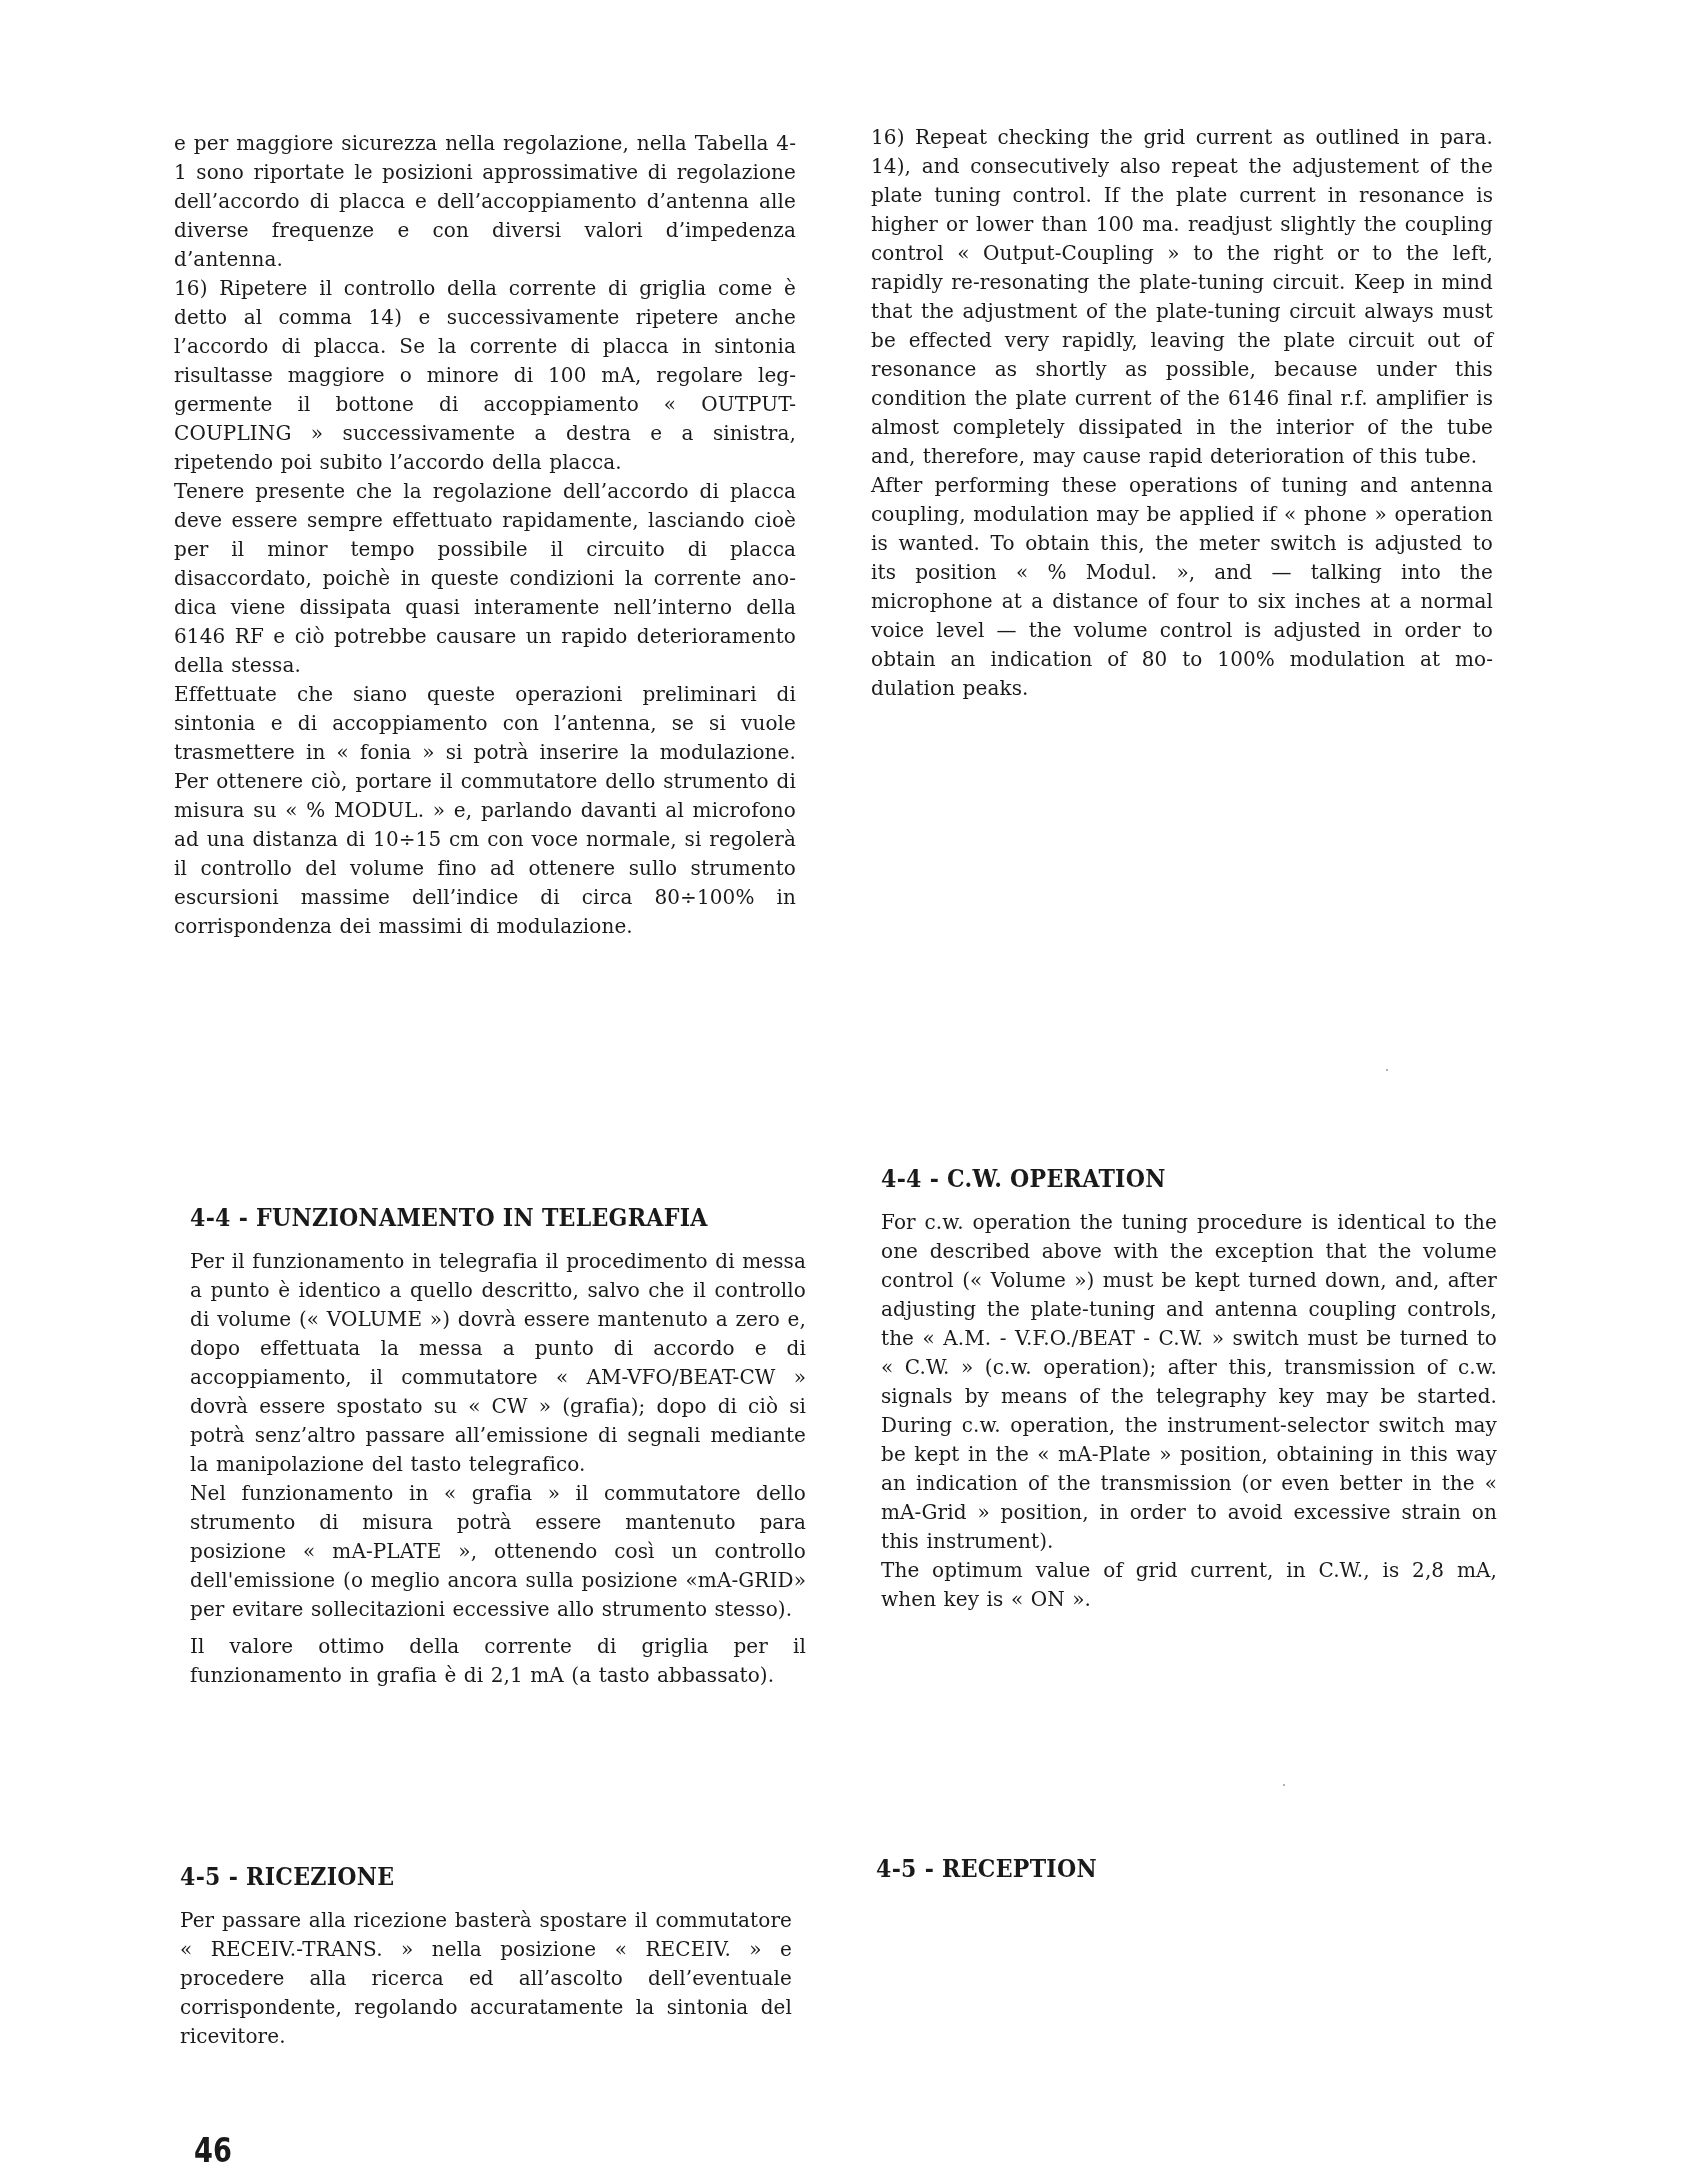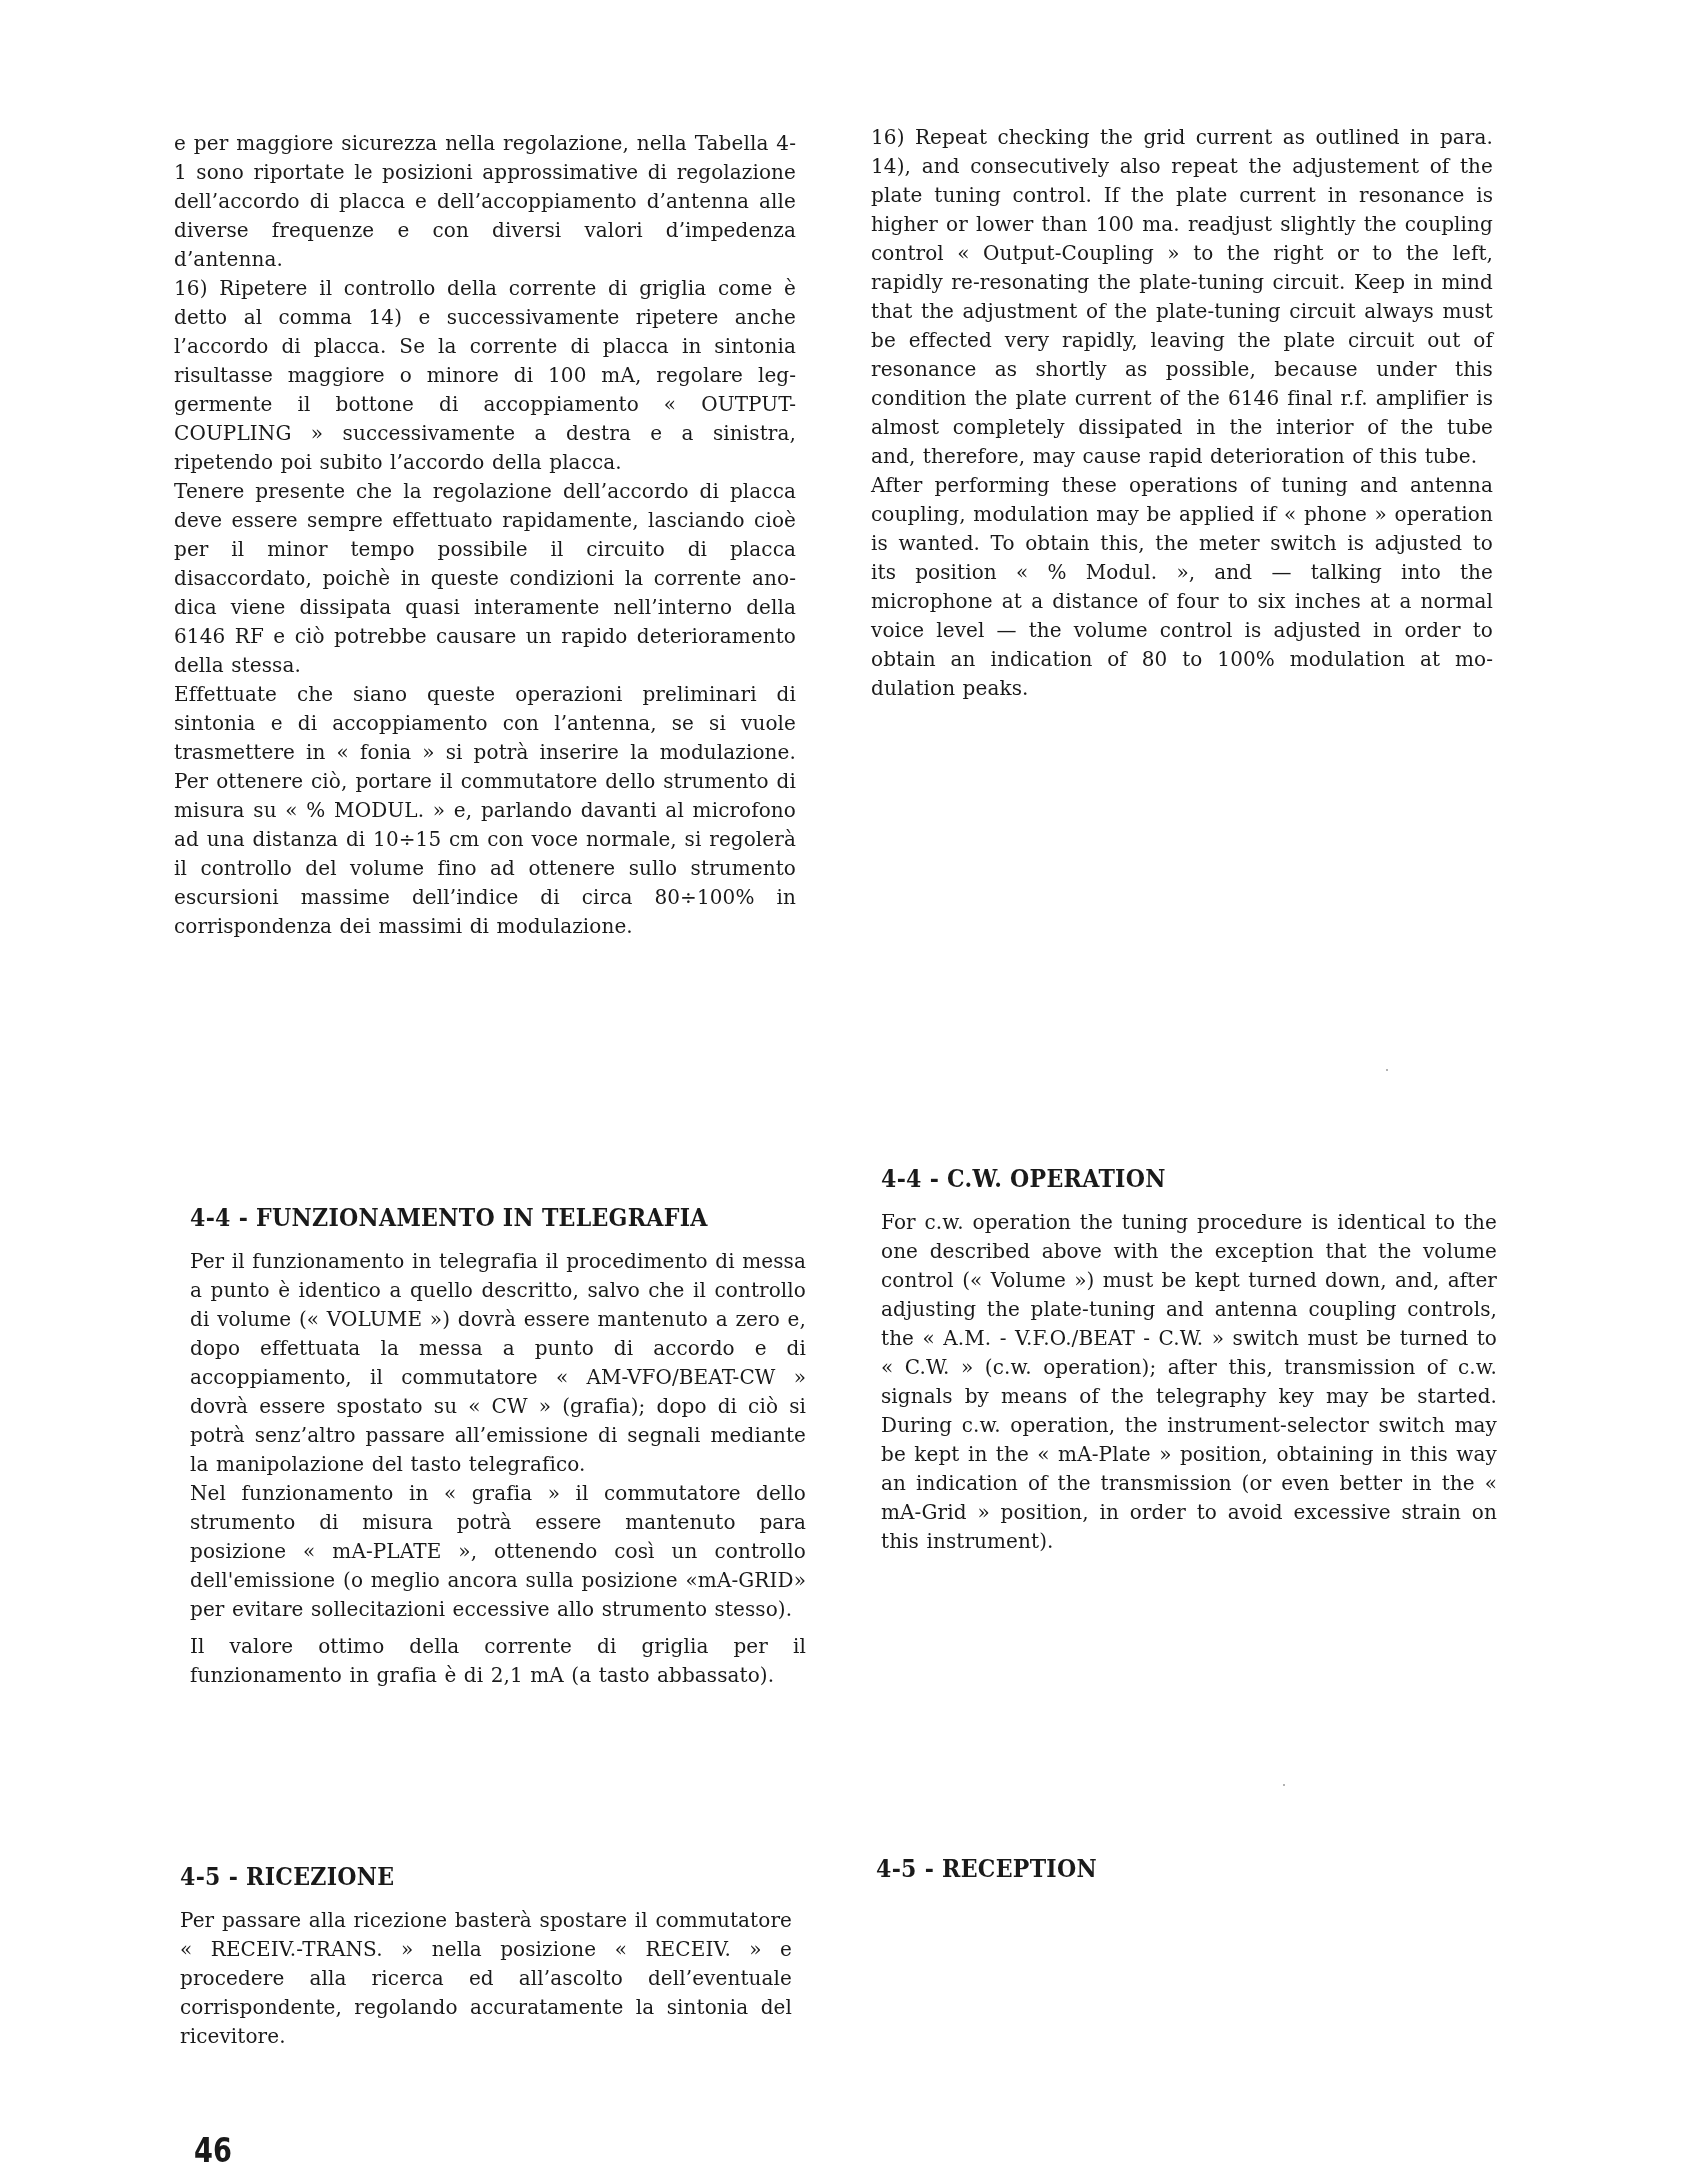--- a/index.html
+++ b/index.html
@@ -62,20 +62,21 @@
 <div class="col col-left-mid">
   <h2>4-4 - FUNZIONAMENTO IN TELEGRAFIA</h2>
   <p>Per il funzionamento in telegrafia il proce­dimento di messa a punto è identico a quel­lo descritto, salvo che il controllo di volume (« VOLUME ») dovrà essere mantenuto a ze­ro e, dopo effettuata la messa a punto di accordo e di accoppiamento, il commutatore « AM-VFO/BEAT-CW » dovrà essere sposta­to su « CW » (grafia); dopo di ciò si potrà senz’altro passare all’emissione di segnali mediante la manipolazione del tasto tele­grafico.</p>
   <p>Nel funzionamento in « grafia » il commu­tatore dello strumento di misura potrà esse­re mantenuto para posizione « mA-PLATE », ottenendo così un controllo dell'emissione (o meglio ancora sulla posizione «mA-GRID» per evitare sollecitazioni eccessive allo stru­mento stesso).</p>
   <p class="gap">Il valore ottimo della corrente di griglia per il funzionamento in grafia è di 2,1 mA (a tasto abbassato).</p>
 </div>
 
 <div class="col col-right-mid">
   <h2>4-4 - C.W. OPERATION</h2>
   <p>For c.w. operation the tuning procedure is identical to the one described above with the exception that the volume control (« Volu­me ») must be kept turned down, and, after adjusting the plate-tuning and antenna cou­pling controls, the « A.M. - V.F.O./BEAT - C.W. » switch must be turned to « C.W. » (c.w. operation); after this, transmission of c.w. signals by means of the telegraphy key may be started. During c.w. operation, the instru­ment-selector switch may be kept in the « mA-Plate » position, obtaining in this way an in­dication of the transmission (or even better in the « mA-Grid » position, in order to avoid excessive strain on this instrument).</p>
+  <p>The optimum value of grid current, in C.W., is 2,8 mA, when key is « ON ».</p>
 </div>
 
 <div class="col col-left-bot">
   <h2>4-5 - RICEZIONE</h2>
   <p>Per passare alla ricezione basterà spostare il commutatore « RECEIV.-TRANS. » nella posizione « RECEIV. » e procedere alla ricer­ca ed all’ascolto dell’eventuale corrisponden­te, regolando accuratamente la sintonia del ricevitore.</p>
 </div>
 
 <div class="col col-right-bot">
   <h2>4-5 - RECEPTION</h2>
 </div>

